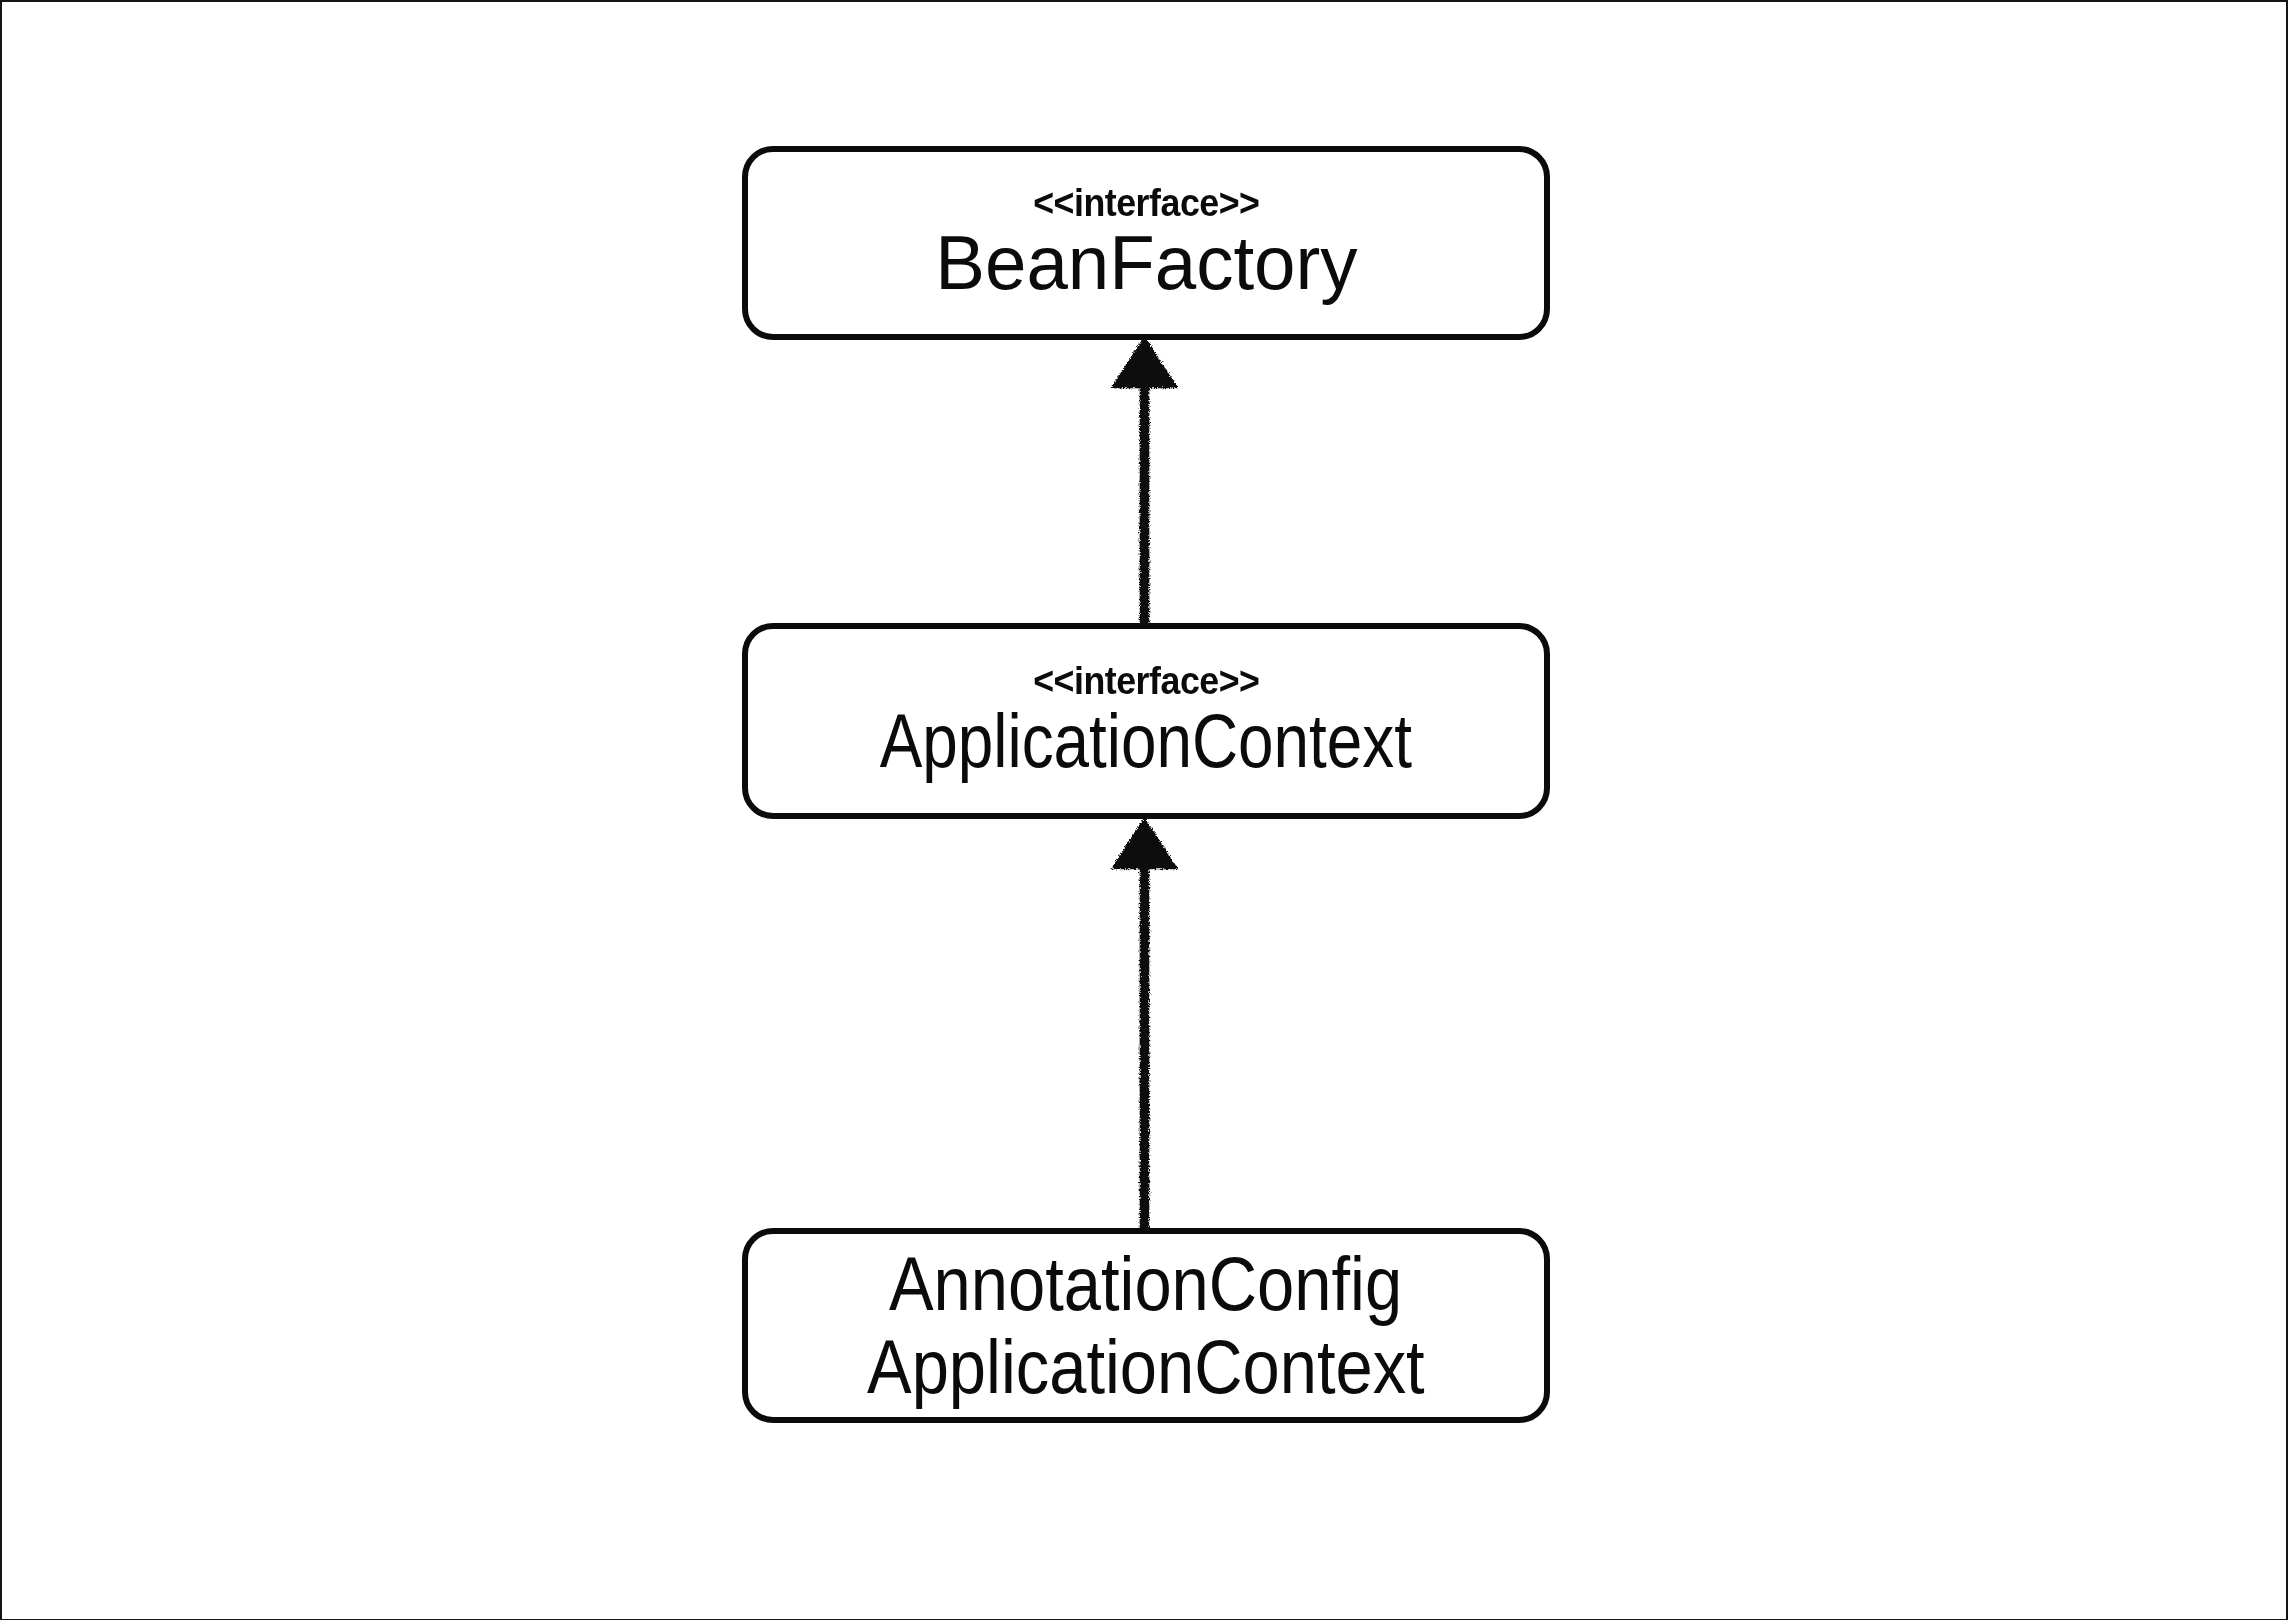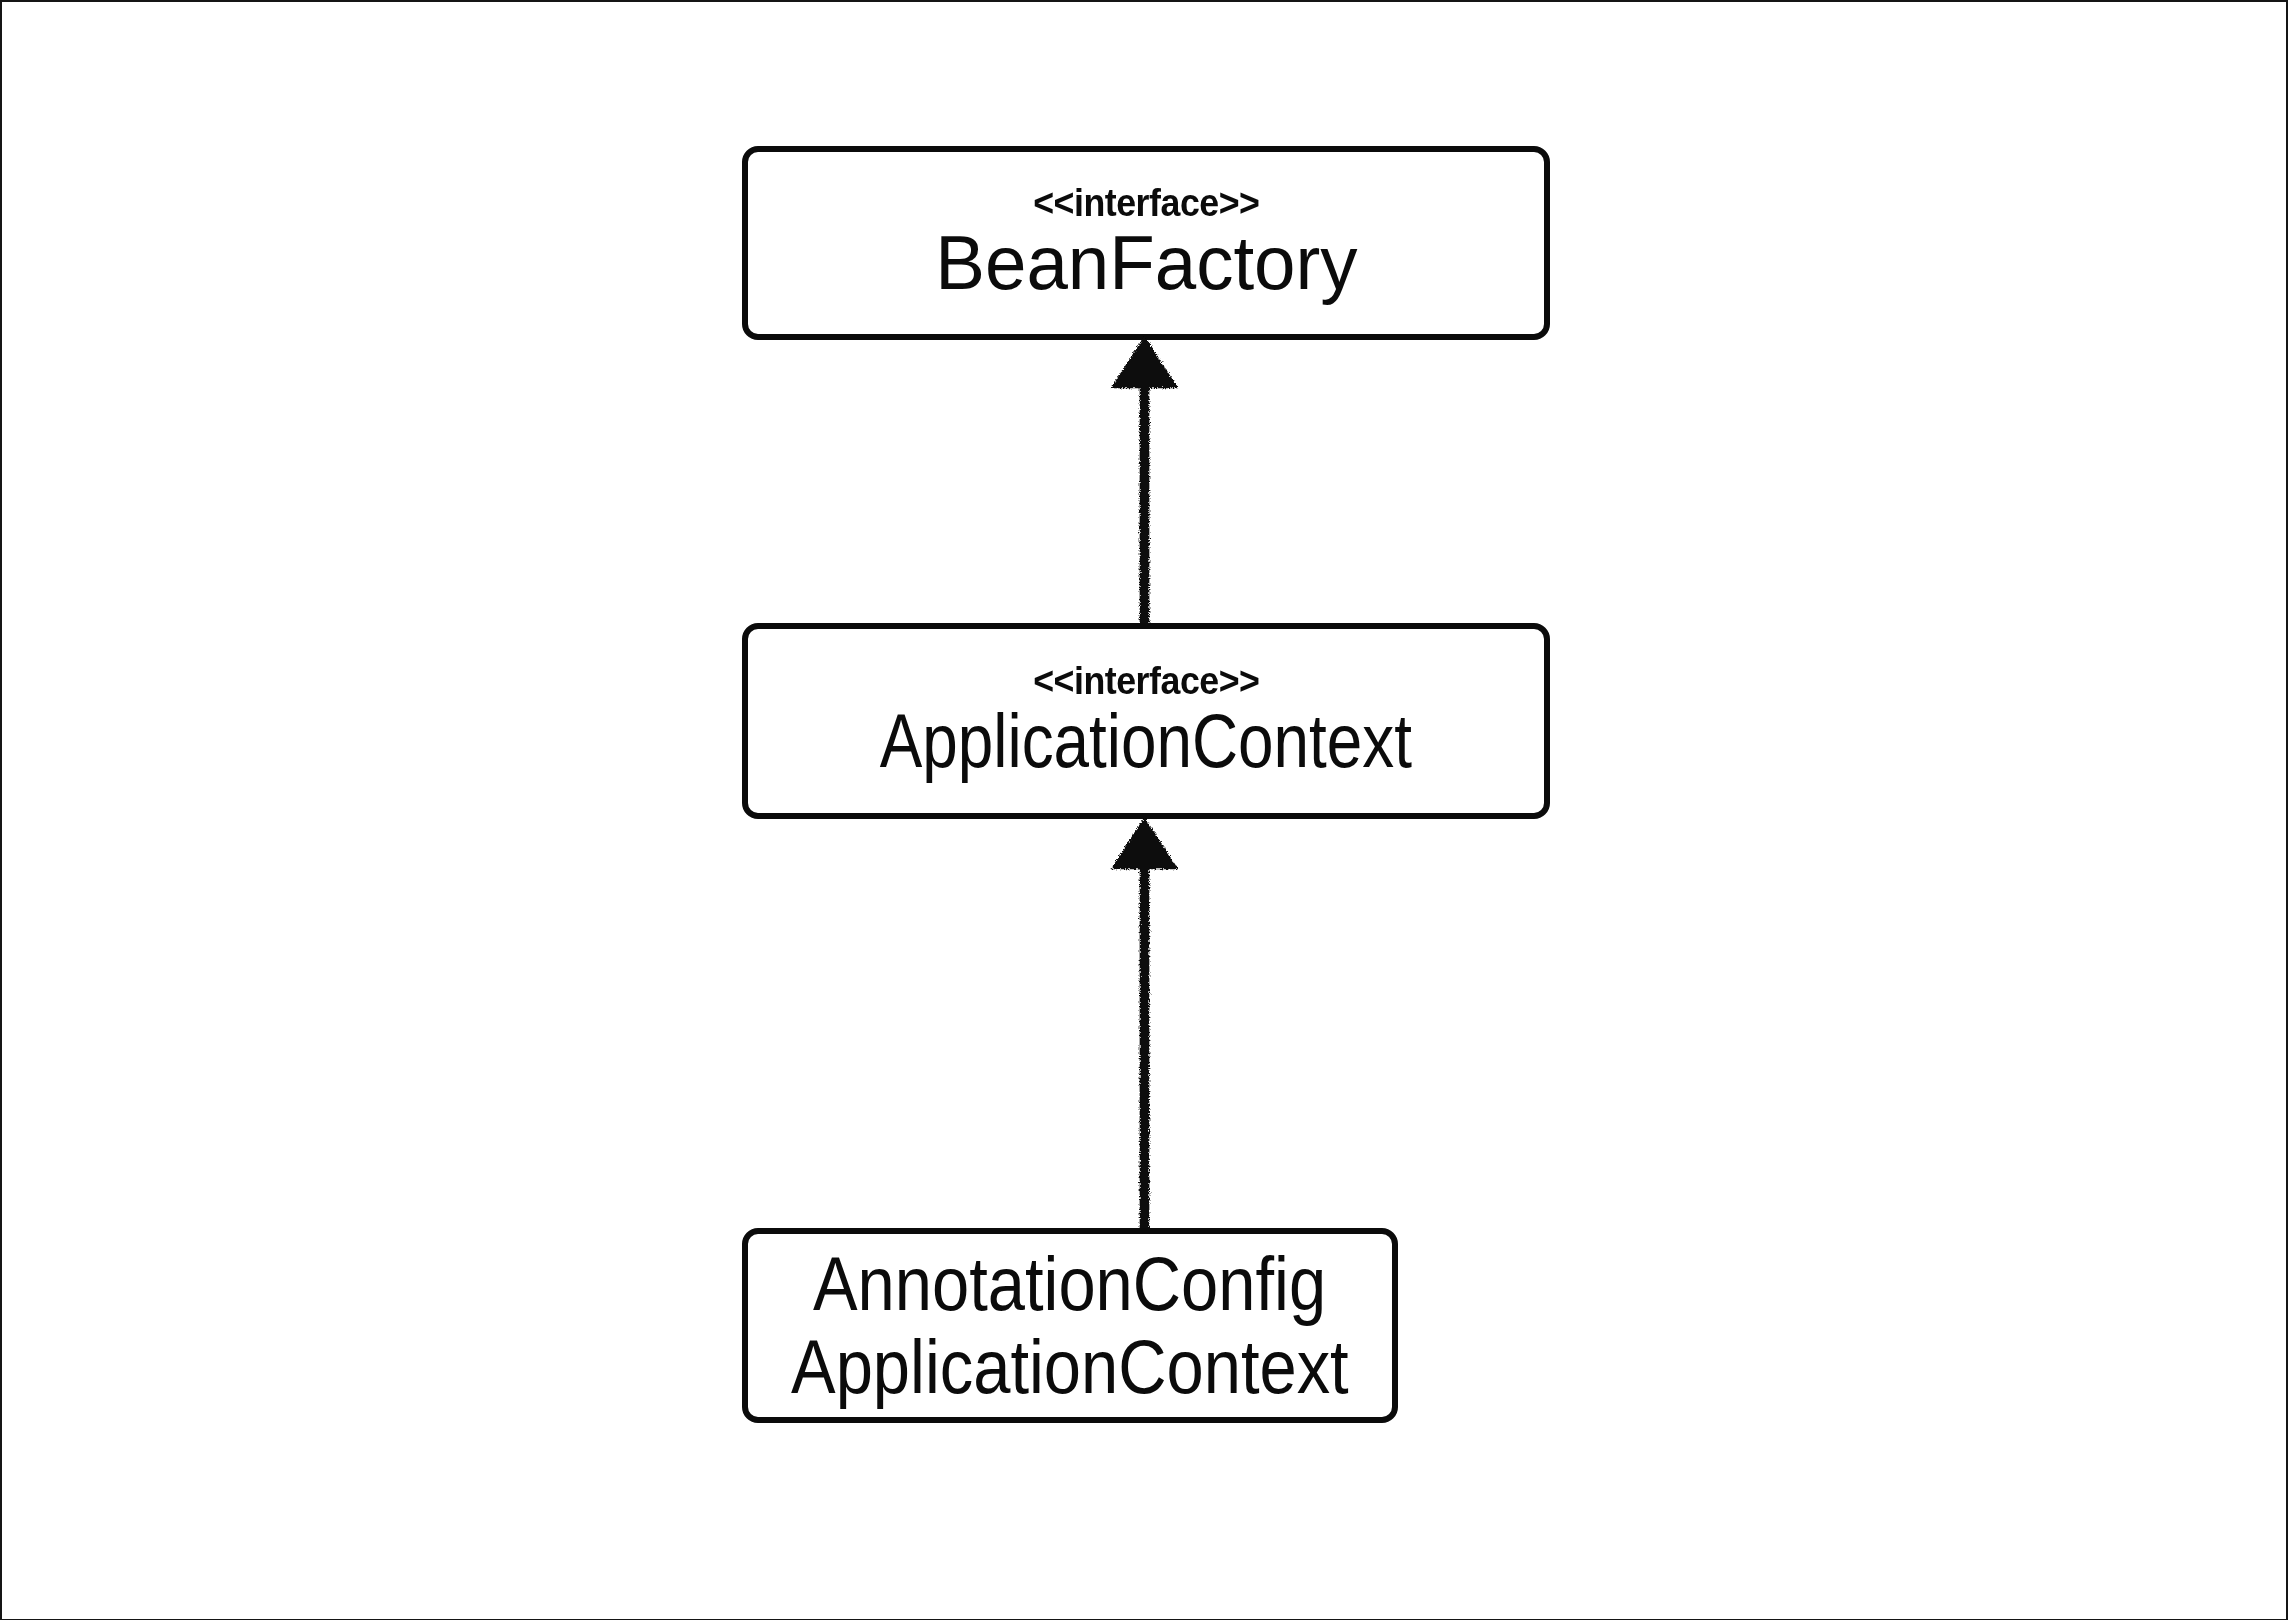--- a/index.html
+++ b/index.html
@@ -31,21 +31,21 @@
     box-sizing: border-box;
     border: 2.9px solid #151515;
     pointer-events: none;
   }
 
   .uml-box {
     position: absolute;
     box-sizing: border-box;
     background: #ffffff;
     border: 6.8px solid #0b0b0b;
-    border-radius: 16px;
+    border-radius: 31px;
     display: flex;
     flex-direction: column;
     align-items: center;
     justify-content: center;
   }
 
   .stereotype {
     font-weight: bold;
     font-size: 38px;
     line-height: 1.0;
@@ -80,21 +80,21 @@
     width: 808px;
     height: 196px;
   }
   #box-application-context .stereotype { margin-bottom: 1.9px; }
   #box-application-context .class-name { transform: scaleX(0.84); }
 
   
   #box-annotation-config-application-context {
     left: 742px;
     top: 1228px;
-    width: 656px;
+    width: 808px;
     height: 195px;
     line-height: 1.0;
   }
   #box-annotation-config-application-context .class-name {
     transform: scaleX(0.88);
     line-height: 1.08;
   }
 
   
   .arrow {

